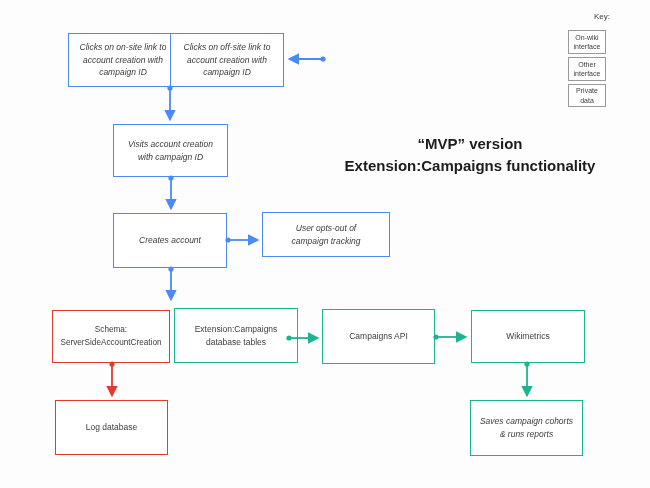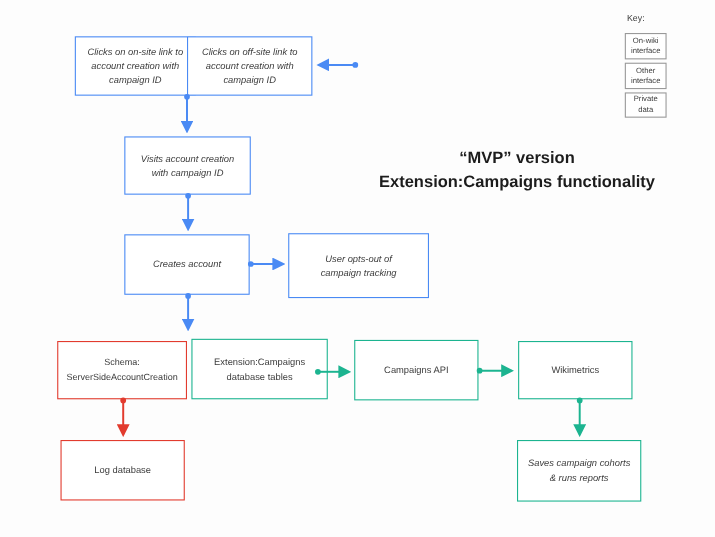--- a/index.html
+++ b/index.html
@@ -44,21 +44,21 @@
     font-size: 15px;
     line-height: 1.45;
     color: #1c1c1c;
   }
   .title span { display: block; }
   .key-label {
     position: absolute;
     left: 570px;
     top: 12px;
     width: 40px;
-    text-align: left;
+    text-align: right;
     font-size: 8px;
     color: #3c3c3c;
   }
   .key-box {
     position: absolute;
     box-sizing: border-box;
     left: 568px;
     width: 38px;
     display: flex;
     align-items: center;
@@ -111,36 +111,36 @@
 account creation with
 campaign ID</span>
     </div>
   <div class="node blue italic" style="left:113px; top:124px; width:115px; height:53px;">
       <span>Visits account creation
 with campaign ID</span>
     </div>
   <div class="node blue italic" style="left:113px; top:213px; width:114px; height:55px;">
       <span>Creates account</span>
     </div>
-  <div class="node blue italic" style="left:262px; top:212px; width:128px; height:59px;">
+  <div class="node blue italic" style="left:262px; top:212px; width:128px; height:45px;">
       <span>User opts-out of
 campaign tracking</span>
     </div>
   <div class="node red tight" style="left:52px;  top:310px; width:118px; height:53px;">
       <span>Schema:
 ServerSideAccountCreation</span>
     </div>
   <div class="node green" style="left:174px; top:308px; width:124px; height:55px;">
       <span>Extension:Campaigns
 database tables</span>
     </div>
   <div class="node green" style="left:322px; top:309px; width:113px; height:55px;">
       <span>Campaigns API</span>
     </div>
-  <div class="node green" style="left:471px; top:310px; width:104px; height:53px;">
+  <div class="node green" style="left:471px; top:310px; width:114px; height:53px;">
       <span>Wikimetrics</span>
     </div>
   <div class="node red" style="left:55px;  top:400px; width:113px; height:55px;">
       <span>Log database</span>
     </div>
   <div class="node green italic" style="left:470px; top:400px; width:113px; height:56px;font-style:italic;">
       <span>Saves campaign cohorts
 &amp; runs reports</span>
     </div>
 

